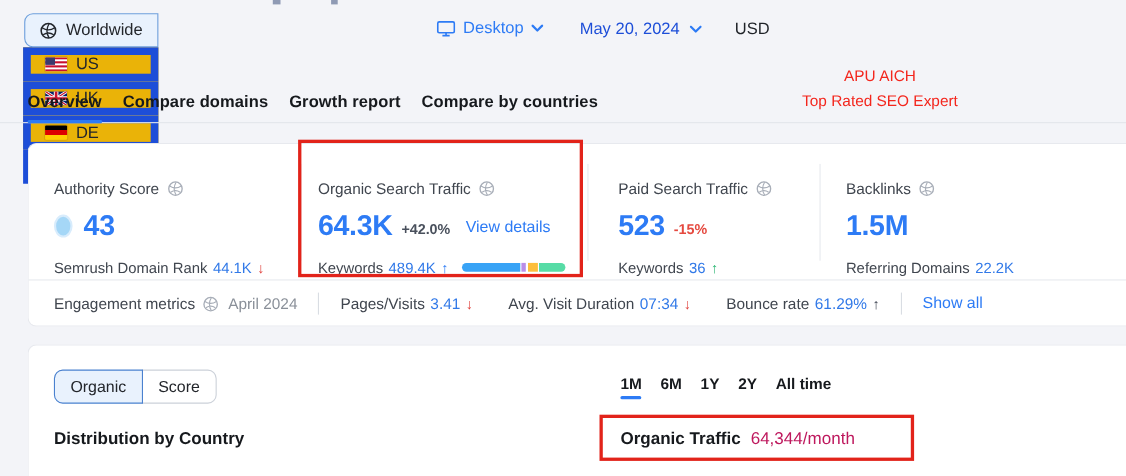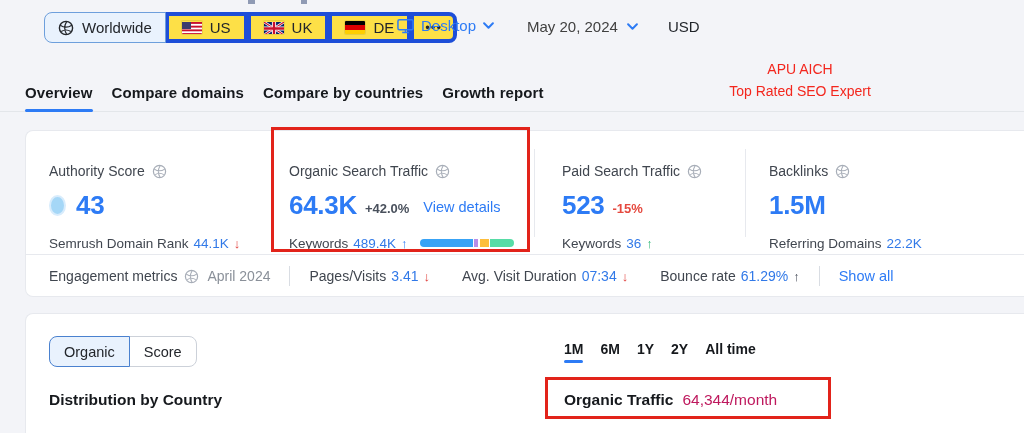--- a/index.html
+++ b/index.html
@@ -1,34 +1,34 @@
 <!DOCTYPE html>
 <html><head>
 <meta charset="utf-8">
 <style>
   * { margin:0; padding:0; box-sizing:border-box; }
   body { font-family:"Liberation Sans","DejaVu Sans",sans-serif; }
   .page { position:relative; width:1024px; height:433px; background:#f3f4f8; overflow:hidden; }
 
   
-  .seg-group { position:absolute; left:44px; top:12px; display:flex; }
+  .seg-group { position:absolute; left:22px; top:12px; display:flex;flex-direction:column; }
   .seg { display:flex; align-items:center; gap:8px; height:31px; padding:0 13px;
-         background:#fde047; border:4px solid #1d4ed8; margin-left:-1px; cursor:pointer;
+         background:#eab308; border:7px solid #1d4ed8; margin-left:-1px; cursor:pointer;
          font-family:inherit; font-size:15px; color:#23262b; position:relative; }
   .seg:first-child { border-radius:8px 0 0 8px; margin-left:0; }
   .seg:last-child  { border-radius:0 8px 8px 0; }
   .seg.selected { background:#e9f2fd; border:1px solid #6d9fdc; z-index:2; border-radius:8px 0 0 8px; }
   .seg.more { font-size:13px; letter-spacing:1px; padding:0 11px; color:#23262b; }
   .flag { width:20px; height:13px; display:inline-block; border-radius:1px; overflow:hidden; box-shadow:0 0 0 1px rgba(0,0,0,.08); }
   .flag-de { background:linear-gradient(#000 0 33.3%, #dd0000 33.3% 66.6%, #ffce00 66.6%); }
 
   .device-select { position:absolute; left:397px; top:17px; display:flex; align-items:center; gap:7px;
                    color:#2d7bf5; font-size:15px; cursor:pointer; }
   .date-select { position:absolute; left:527px; top:18px; display:flex; align-items:center; gap:9px;
-                 color:#404040; font-size:15px; cursor:pointer; }
+                 color:#1d4ed8; font-size:15px; cursor:pointer; }
   .currency { position:absolute; left:668px; top:18px; font-size:15px; color:#1f2328; }
 
   .artifact { position:absolute; top:0; height:4px; background:#7d89a8; opacity:.85; }
   .a1 { left:248px; width:7px; } .a2 { left:301px; width:6px; }
 
   
   .watermark { position:absolute; left:700px; top:58px; width:200px; text-align:center;
                color:#f3261d; font-size:14px; line-height:22px; }
 
   
@@ -185,22 +185,22 @@
   <div class="currency">USD</div>
 
   <div class="watermark">
     <div>APU AICH</div>
     <div>Top Rated SEO Expert</div>
   </div>
 
   <div class="tabs">
     <div class="tab active">Overview</div>
     <div class="tab">Compare domains</div>
+    <div class="tab">Growth report</div>
     <div class="tab">Compare by countries</div>
-    <div class="tab">Growth report</div>
   </div>
 
   <div class="panel panel-metrics">
     <div class="vdiv vd1"></div>
     <div class="vdiv vd2"></div>
     <div class="vdiv vd3"></div>
 
     <div class="card c1">
       <div class="card-title">
         <span>Authority Score</span>

